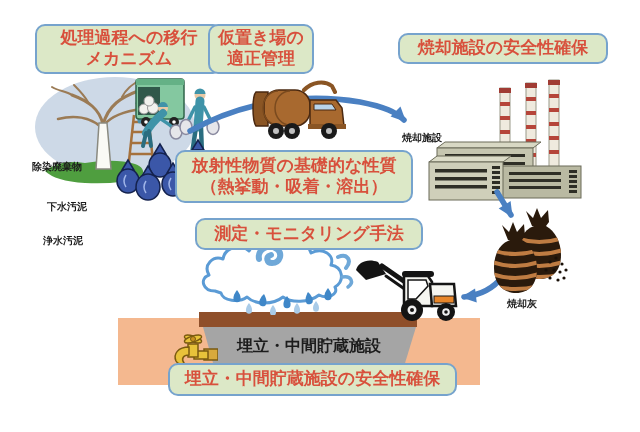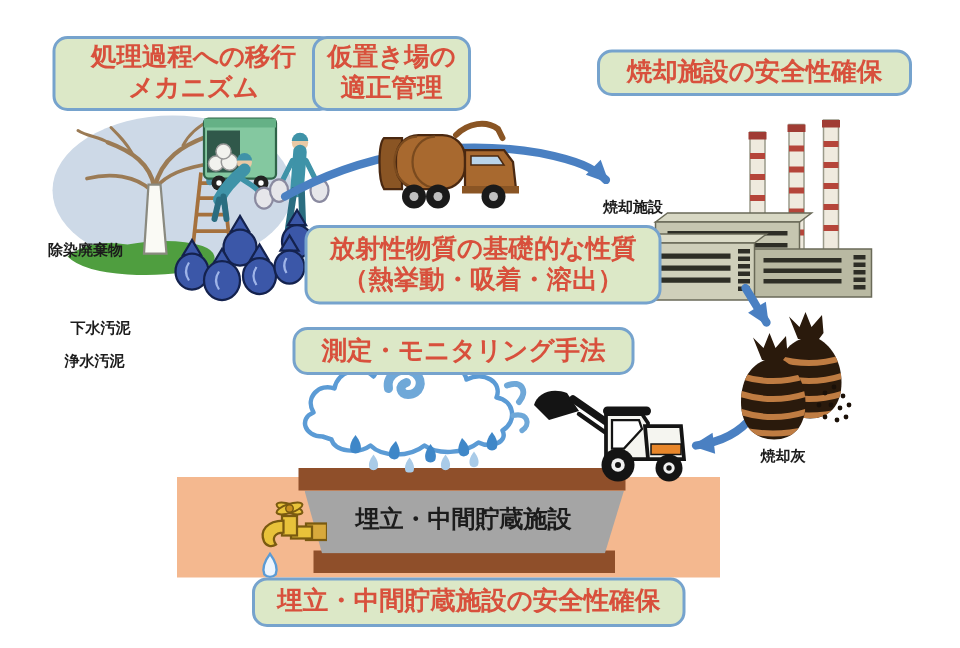--- a/index.html
+++ b/index.html
@@ -49,33 +49,33 @@
     <span>処理過程への移行</span>
     <span>メカニズム</span>
   </div>
   <div class="tbox" style="left:208px;top:24px;width:106px;height:50px;">
     <span>仮置き場の</span>
     <span>適正管理</span>
   </div>
   <div class="tbox" style="left:398px;top:33px;width:210px;height:31px;">
     <span>焼却施設の安全性確保</span>
   </div>
-  <div class="tbox" style="left:203px;top:150px;width:238px;height:53px;">
+  <div class="tbox" style="left:175px;top:150px;width:238px;height:53px;">
     <span>放射性物質の基礎的な性質</span>
     <span>（熱挙動・吸着・溶出）</span>
   </div>
   <div class="tbox" style="left:195px;top:218px;width:228px;height:32px;">
     <span>測定・モニタリング手法</span>
   </div>
-  <div class="tbox" style="left:168px;top:385px;width:289px;height:33px;">
+  <div class="tbox" style="left:168px;top:363px;width:289px;height:33px;">
     <span>埋立・中間貯蔵施設の安全性確保</span>
   </div>
 
   <div class="lbl" style="left:32px;top:160px;">除染廃棄物</div>
-  <div class="lbl" style="left:47px;top:212px;">下水汚泥</div>
+  <div class="lbl" style="left:47px;top:200px;">下水汚泥</div>
   <div class="lbl" style="left:43px;top:234px;text-align:center;">浄水汚泥</div>
   <div class="lbl" style="left:402px;top:131px;">焼却施設</div>
   <div class="lbl" style="left:507px;top:297px;">焼却灰</div>
 
   <svg class="illus" style="left:30px;top:75px;z-index:2;" width="205" height="130" viewBox="0 0 205 130">
     <ellipse cx="85" cy="52" rx="80" ry="50" fill="#cdd9e7"></ellipse>
 
     <path d="M15,96 Q30,84 55,88 Q85,83 105,89 Q116,93 112,101 Q90,110 55,108 Q25,106 15,96 Z" fill="#4f9e3f"></path>
 
     <g stroke="#9b7b55" fill="none" stroke-linecap="round">

